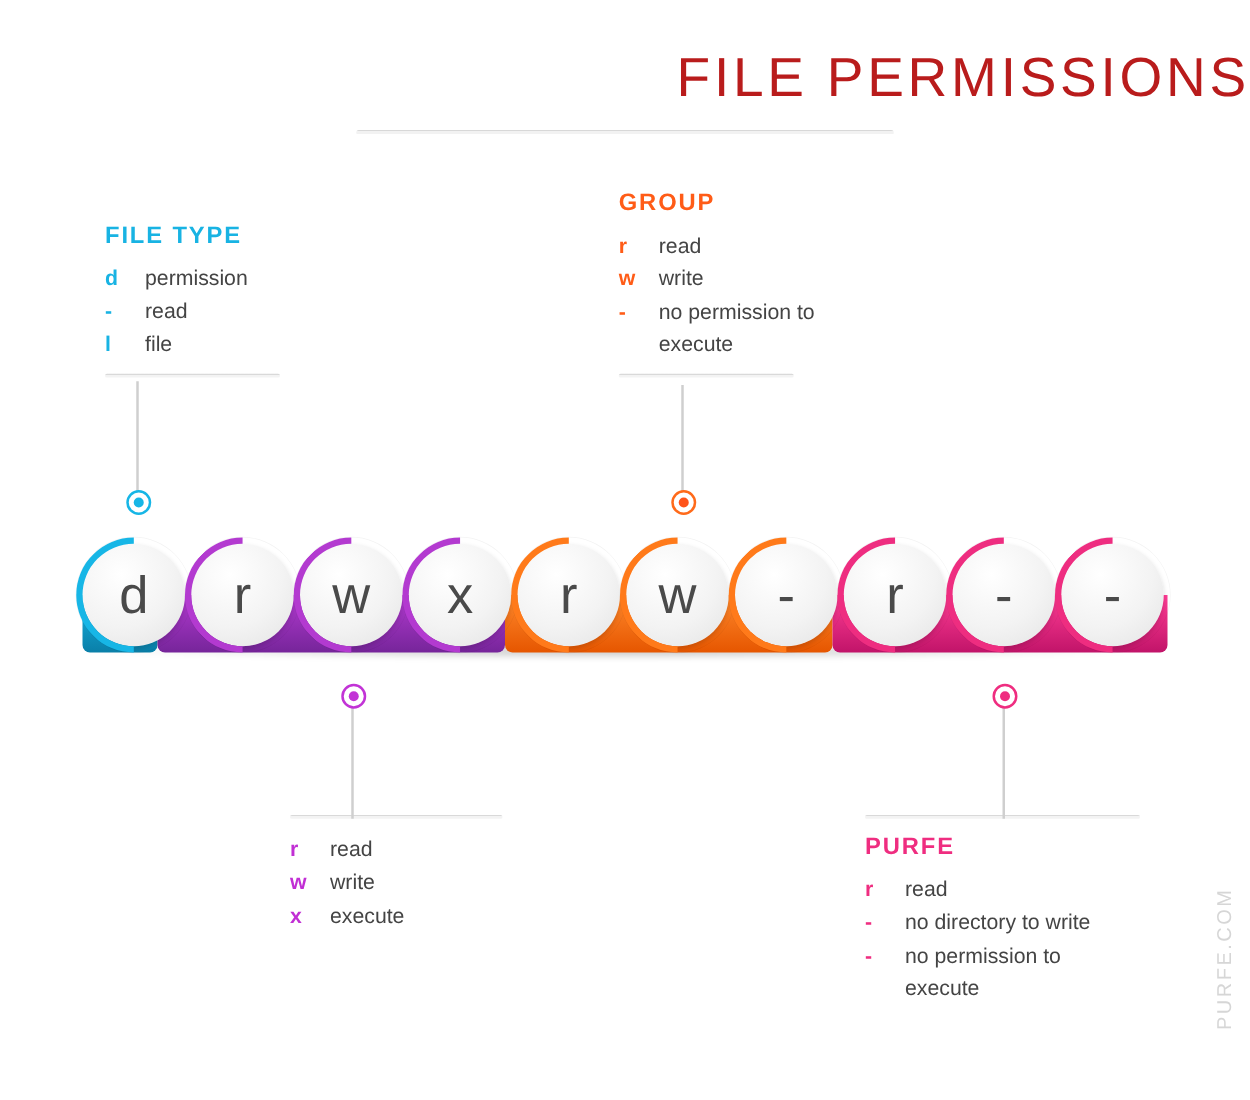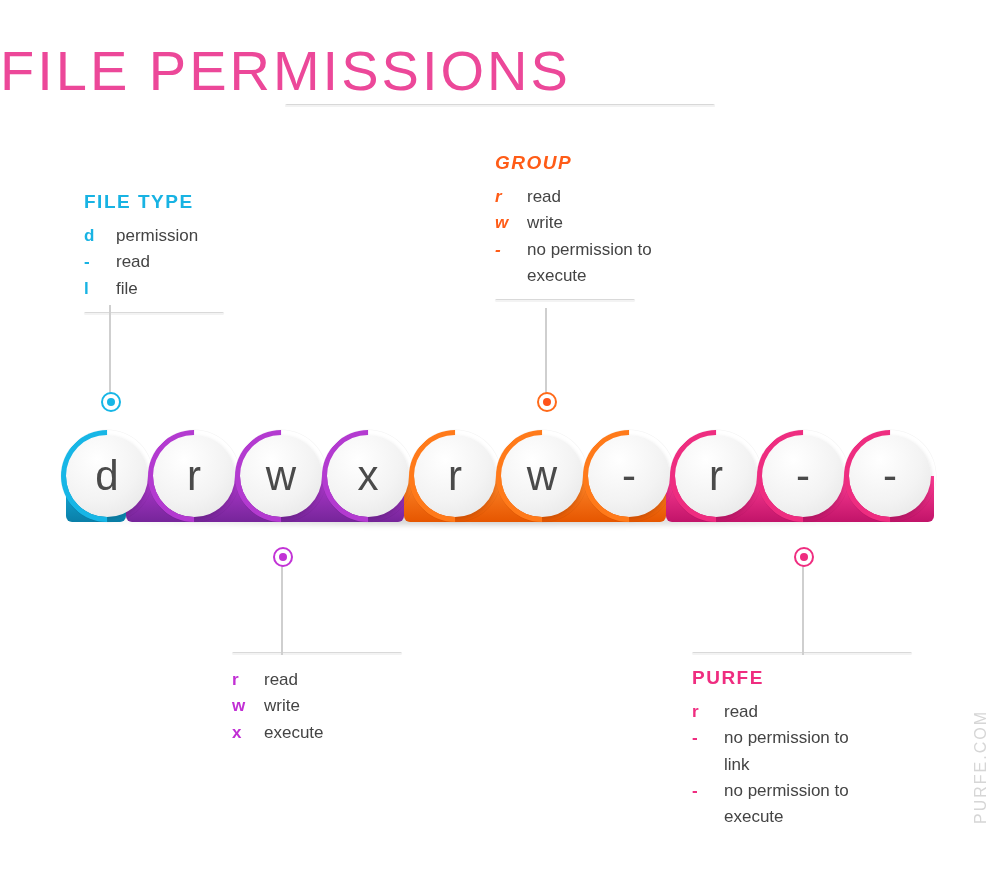--- a/index.html
+++ b/index.html
@@ -12,25 +12,25 @@
     color: #333;
     position: relative;
     overflow: hidden;
   }
 
   
   .title {
     position: absolute;
     left: 0; right: 0;
     top: 38px;
-    text-align: left;
-    font-size: 56px;
+    text-align: right;
+    font-size: 44px;
     letter-spacing: 3px;
     font-weight: 500;
-    color: #ec4899;
+    color: #b91c1c;
   }
   .title-underline {
     position: absolute;
     left: 50%;
     transform: translateX(-50%);
     top: 104px;
     width: 430px;
     height: 4px;
     background: linear-gradient(#d8d8d8 0 1px, #f2f2f2 1px 3px, transparent 3px);
     border-radius: 2px;
@@ -159,30 +159,30 @@
   }
 
   
   .c-cyan    { --ring:#17b6e6; --band-light:#17b6e6; --band-dark:#0a7fa8; }
   .c-purple  { --ring:#b33ad0; --band-light:#b33ad0; --band-dark:#76259a; }
   .c-orange  { --ring:#ff7a1a; --band-light:#ff8a2d; --band-dark:#e65600; }
   .c-pink    { --ring:#ee2d80; --band-light:#ff3d95; --band-dark:#c11469; }
 
   .h-cyan   { color:#18b3e3; }
   .h-purple { color:#c12fd4; }
-  .h-orange { color:#ff5c17;font-style:italic; }
+  .h-orange { color:#ff5c17; }
   .h-pink   { color:#ef2d80; }
 </style>
 </head>
 <body>
 
 <div class="title">FILE PERMISSIONS</div>
 <div class="title-underline"></div>
 
-<div class="callout" style="left:84px; top:191px; width:180px;">
+<div class="callout" style="left:84px; top:178px; width:180px;">
   <h3 class="h-cyan">FILE TYPE</h3>
   <div class="item">
     <span class="sym h-cyan">d</span>
     <span>permission</span>
   </div>
   <div class="item">
     <span class="sym h-cyan">-</span>
     <span>read</span>
   </div>
   <div class="item">
@@ -275,21 +275,21 @@
 <div class="leader" style="left:802px; top:565px; height:90px;"></div>
 <div class="callout" style="left:692px; top:652px; width:250px;">
   <div class="callout-rule" style="width:220px; margin:0 0 12px 0;"></div>
   <h3 class="h-pink">PURFE</h3>
   <div class="item">
     <span class="sym h-pink">r</span>
     <span>read</span>
   </div>
   <div class="item">
     <span class="sym h-pink">-</span>
-    <span style="max-width:150px;">no permission to link</span>
+    <span style="max-width:150px;">no directory to write</span>
   </div>
   <div class="item">
     <span class="sym h-pink">-</span>
     <span style="max-width:150px;">no permission to execute</span>
   </div>
 </div>
 
 <div class="watermark">PURFE.COM</div>
 
 </body></html>

